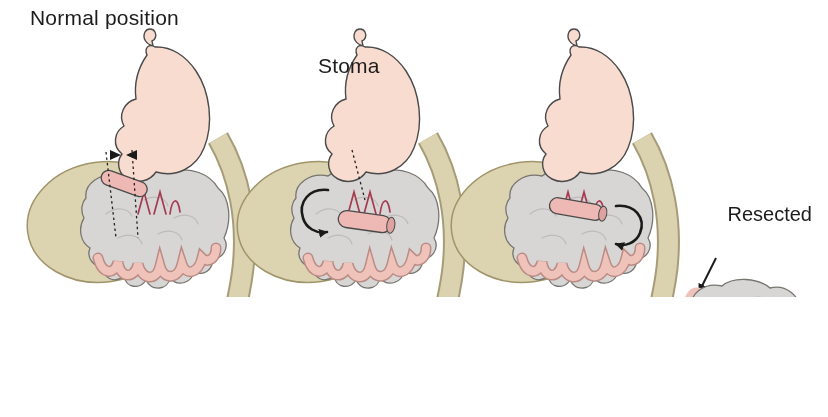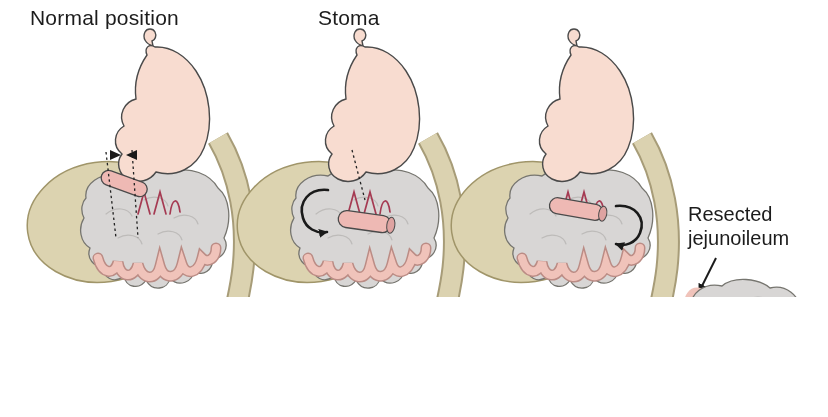--- a/index.html
+++ b/index.html
@@ -1,20 +1,20 @@
 <!DOCTYPE html>
 <html style="--c-background: #ffffff; --c-text: #1c1c1c; --c-stomach: #f8dcd0; --c-stomach-outline: #4a4a4a; --c-mesentery: #dcd3b0; --c-mesentery-outline: #a09569; --c-bowel-gray: #d8d6d5; --c-bowel-gray-outline: #76756f; --c-bowel-fold: #bdbbb9; --c-bowel-pink: #f0c3ba; --c-bowel-pink-outline: #bb8c85; --c-colon: #dbd2b0; --c-colon-outline: #a79c78; --c-tube-pink: #eeb9b4; --c-vessel-red: #a53a52; --c-arrow-black: #1a1a1a;"><head>
 <meta charset="utf-8">
 <style>
   html,body{margin:0;padding:0;}
   body{background:#fff;font-family:"Liberation Sans", sans-serif;}
   .stage{position:relative;width:828px;height:297px;background:var(--c-background,#fff);overflow:hidden;}
   .stage svg{position:absolute;left:0;top:0;}
   .panel-title{position:absolute;top:6px;font-size:21px;color:var(--c-text,#1c1c1c);letter-spacing:.2px;white-space:nowrap;}
-  .annotation-label{position:absolute;left:688px;top:203px;width:124px;text-align:left;font-size:20px;line-height:1.18;color:var(--c-text,#1c1c1c);}
+  .annotation-label{position:absolute;left:688px;top:203px;width:124px;text-align:right;font-size:20px;line-height:1.18;color:var(--c-text,#1c1c1c);}
   
   .st{fill:var(--c-stomach);stroke:var(--c-stomach-outline);stroke-width:1.4;}
   .mes{fill:var(--c-mesentery);stroke:var(--c-mesentery-outline);stroke-width:1.5;}
   .mass{fill:var(--c-bowel-gray);stroke:var(--c-bowel-gray-outline);stroke-width:1.3;}
   .squig{fill:none;stroke:var(--c-bowel-fold);stroke-width:1.2;stroke-linecap:round;}
   .loop-under{fill:none;stroke:var(--c-bowel-pink-outline);stroke-width:11;stroke-linecap:round;}
   .loop{fill:none;stroke:var(--c-bowel-pink);stroke-width:8;stroke-linecap:round;}
   .tube-under{fill:none;stroke:var(--c-colon-outline);stroke-width:23;}
   .tube{fill:none;stroke:var(--c-colon);stroke-width:19;}
   .vessel{fill:none;stroke:var(--c-vessel-red);stroke-width:1.7;stroke-linecap:round;}
@@ -111,20 +111,19 @@
       <path class="squig" d="M 748,300 C 758,294 770,298 772,306"></path>
       <path class="squig" d="M 724,330 C 734,324 746,328 748,336"></path>
       <path class="loop-under" d="M 708,346 C 712,358 722,360 726,348 C 729,360 741,361 745,349 C 749,360 761,359 764,347
                C 769,356 778,353 780,342 C 786,346 793,341 792,332"></path>
       <path class="loop" d="M 708,346 C 712,358 722,360 726,348 C 729,360 741,361 745,349 C 749,360 761,359 764,347
                C 769,356 778,353 780,342 C 786,346 793,341 792,332"></path>
     </g>
   </svg>
 
   <div class="panel-title" style="left:30px;">Normal position</div>
-  <div class="panel-title" style="left:318px;">Stoma</div>
+  <div class="panel-title" style="left:318px;margin-top:48px;">Stoma</div>
 
   <div class="annotation-label">
     <div>Resected</div>
-    <div>jejunoileum</div>
   </div>
 
 </div>
 
 </body></html>

